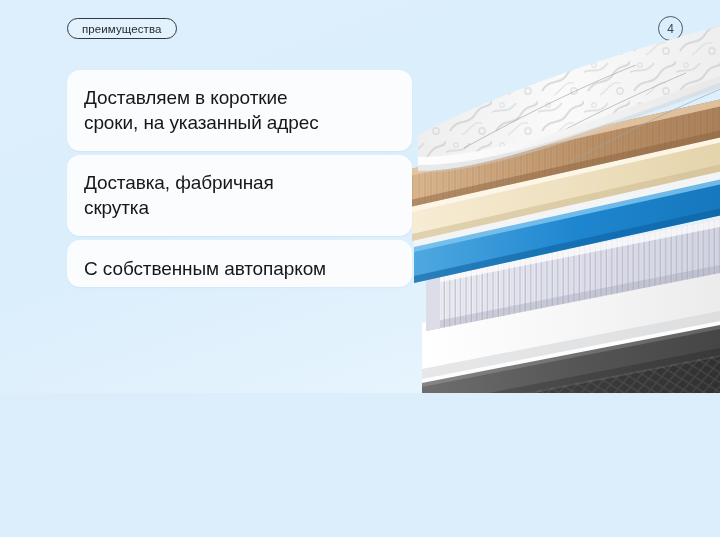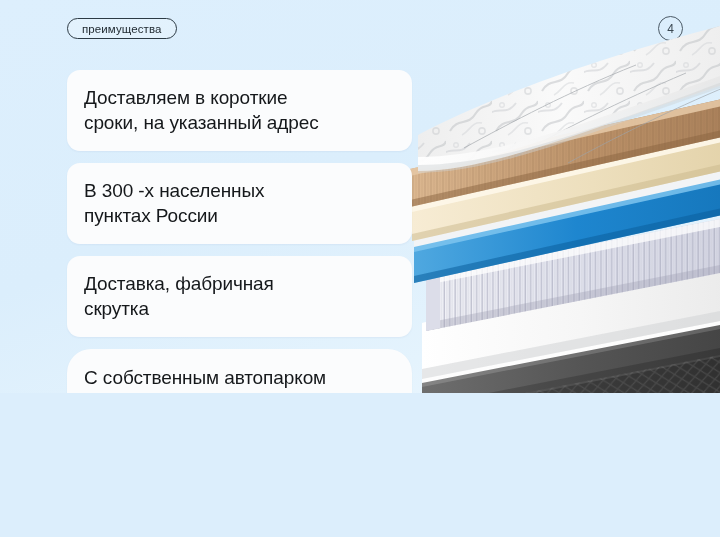--- a/index.html
+++ b/index.html
@@ -37,37 +37,37 @@
     border:1.3px solid #4b5a66;
     border-radius:50%;
     display:flex; align-items:center; justify-content:center;
     font-size:12px; color:#3a4852;
   }
 
   
   #cards {
     position:absolute; left:67px; top:70px;
     width:345px;
-    display:flex; flex-direction:column; gap:12px;
+    display:flex; flex-direction:column; gap:4px;
     z-index:4;
   }
   .card {
     background:#fbfcfd;
     border-radius:13px;
     padding:15px 17px 16px 17px;
     box-shadow:0 1px 2px rgba(90,120,150,.07);
   }
   .card-text {
     font-size:19px;
     line-height:25px;
     color:#15181b;
     letter-spacing:-.1px;
     white-space:pre-line;
   }
-  .card.single { padding-top:16px; padding-bottom:31px;border-radius:24px; }
+  .card.single { padding-top:16px; padding-bottom:6px; }
 
   
   #mattress {
     position:absolute; left:400px; top:95px;
     width:340px; height:420px;
     z-index:2;
   }
   #mattress svg { display:block; }
 
   
@@ -256,24 +256,20 @@
                L340 64 C300 78 248 96 192 116 C128 138 68 156 18 156 Z" fill="#cfd2d5" opacity=".45"></path>
     </svg>
   </div>
 
   <div id="cards">
     <div class="card">
       <div class="card-text">Доставляем в короткие
 сроки, на указанный адрес</div>
     </div>
     <div class="card">
-      <div class="card-text">В 300 -х населенных
-пунктах России</div>
-    </div>
-    <div class="card">
       <div class="card-text">Доставка, фабричная
 скрутка</div>
     </div>
     <div class="card single">
       <div class="card-text">С собственным автопарком</div>
     </div>
   </div>
 
   <div id="watermark">
     <div id="wm-dots">

